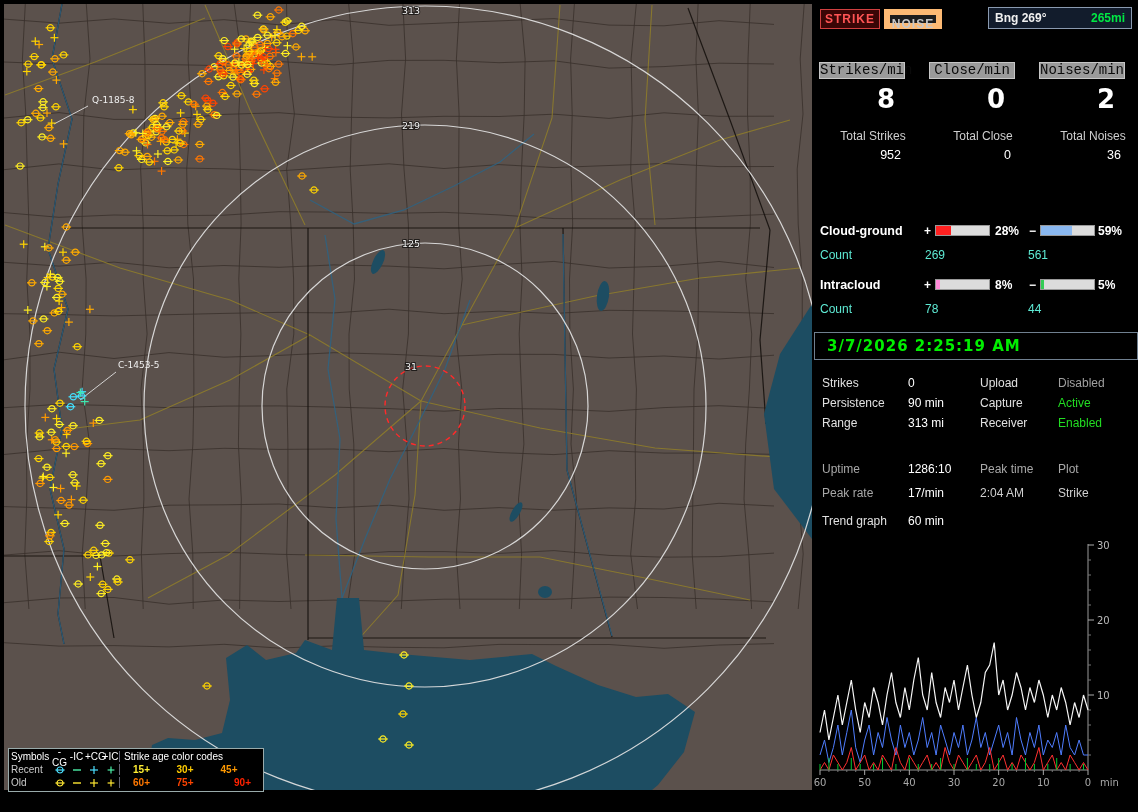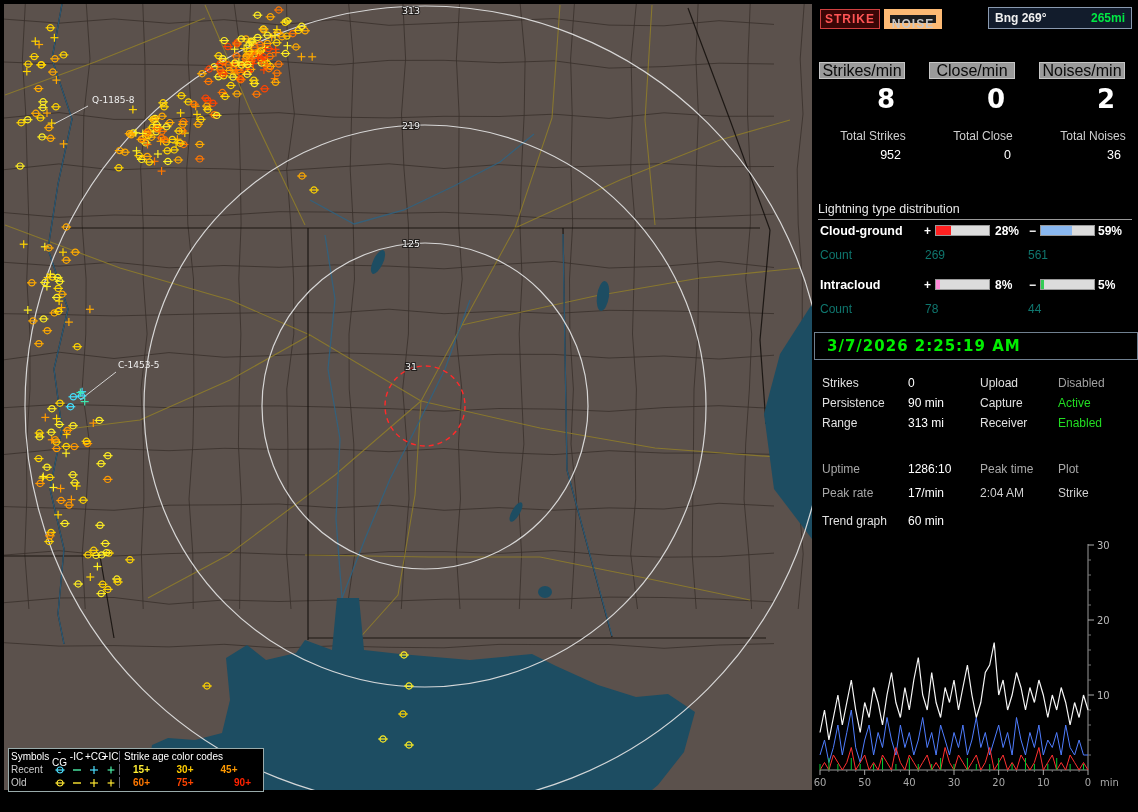--- a/index.html
+++ b/index.html
@@ -23,31 +23,31 @@
 .lg-lab{color:#ccc;}
 .lg-bl{border-left:1px solid #667;}
 
 #panel{position:absolute;left:814px;top:0;width:324px;height:812px;background:#000;color:#e6e6e6;font-size:12px;}
 .btn{text-align:center;line-height:18px;font-size:12px;font-weight:bold;letter-spacing:1px;cursor:pointer;}
 .strike-btn{background:#3a0606;border:1px solid #d04040;color:#ff5555;}
 .noise-btn{background:#1d1d1d;border:6px solid #fdba74;color:#c8c8c8;}
 .bng-box{background:#121c2c;border:1px solid #8a9ab0;display:flex;justify-content:space-between;align-items:center;padding:0 6px;font-weight:bold;}
 .bng-box .bng-lab{color:#f0f0f0;font-size:12px;}
 .bng-box .bng-val{color:#00e844;font-size:12px;}
-.rate-label{background:#9a9a9a;color:#0a0a0a;font-size:16px;text-align:center;line-height:15px;border:1px solid #c6c6c6;}
+.rate-label{background:#9a9a9a;color:#0a0a0a;font-size:14px;text-align:center;line-height:15px;border:1px solid #c6c6c6;font-family:Liberation Mono, monospace;}
 .rate-val{color:#fff;font-size:26px;font-weight:bold;text-align:right;padding-right:10px;font-family:"DejaVu Sans",sans-serif;}
 .tot-label{color:#cfcfcf;font-size:12px;text-align:center;}
 .tot-val{color:#fff;font-size:12.5px;text-align:right;padding-right:4px;}
 .dist-title{color:#e8e8e8;font-size:12.5px;border-bottom:1px solid #999;padding-bottom:3px;}
 .d-name{position:absolute;left:6px;top:0;font-weight:bold;color:#fff;font-size:12.5px;}
 .d-sign{position:absolute;top:0;color:#fff;font-weight:bold;}
 .d-bar{position:absolute;top:1px;width:55px;height:11px;background:#dcdcdc;border:1px solid #999;}
 .d-fill{display:block;height:100%;}
 .d-pct{position:absolute;top:0;color:#fff;font-weight:bold;}
-.d-count{color:#0f766e;}
+.d-count{color:#5eead4;}
 #dt-box{border:1px solid #708090;line-height:26px;padding-left:8px;font-size:15px;font-weight:bold;letter-spacing:1px;font-family:"DejaVu Sans",sans-serif;}
 .set-lab{color:#e0e0e0;}
 .set-val{color:#fff;}
 .st2-lab{color:#a8a8a8;}
 .st2-val{color:#fff;}
 .st2-val2{color:#d0d0d0;}
 #trend-svg{position:absolute;left:0;top:538px;background:#000;}
 </style>
 </head>
 <body>
@@ -1470,21 +1470,20 @@
     <div class="abs rate-val" style="left:5px;top:84px;width:86px">8</div>
     <div class="abs rate-val" style="left:115px;top:84px;width:86px">0</div>
     <div class="abs rate-val" style="left:225px;top:84px;width:86px">2</div>
     <div class="abs tot-label" style="left:4px;top:129px;width:110px">Total Strikes</div>
     <div class="abs tot-label" style="left:114px;top:129px;width:110px">Total Close</div>
     <div class="abs tot-label" style="left:224px;top:129px;width:110px">Total Noises</div>
     <div class="abs tot-val" style="left:5px;top:148px;width:86px">952</div>
     <div class="abs tot-val" style="left:115px;top:148px;width:86px">0</div>
     <div class="abs tot-val" style="left:225px;top:148px;width:86px">36</div>
 
-    <div class="abs dist-title" style="left:4px;top:202px;width:314px">Lightning type distribution</div>
 
     <div class="abs" style="left:0;top:224px;width:324px;height:15px">
       <span class="d-name">Cloud-ground</span>
       <span class="d-sign" style="left:110px">+</span>
       <span class="d-bar" style="left:121px">
           <span class="d-fill" style="background-color: rgb(255, 32, 32); width: 28%;"></span>
         </span>
       <span class="d-pct" style="left:181px">28%</span>
       <span class="d-sign" style="left:215px">−</span>
       <span class="d-bar" style="left:226px">

